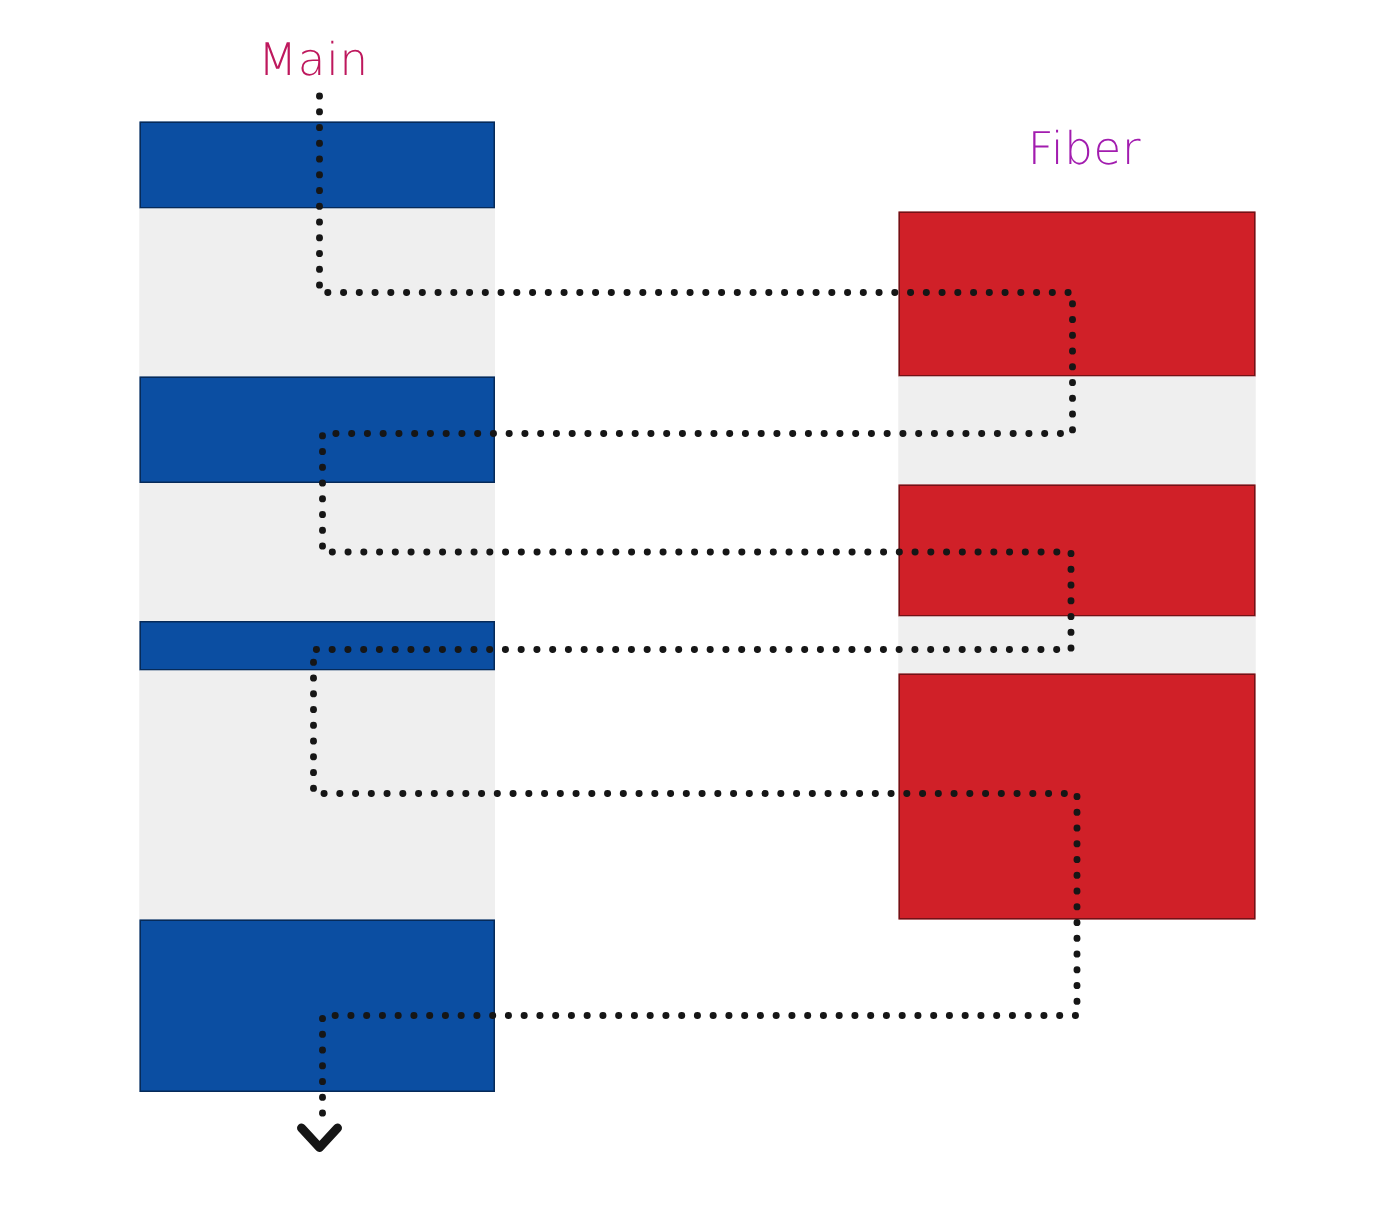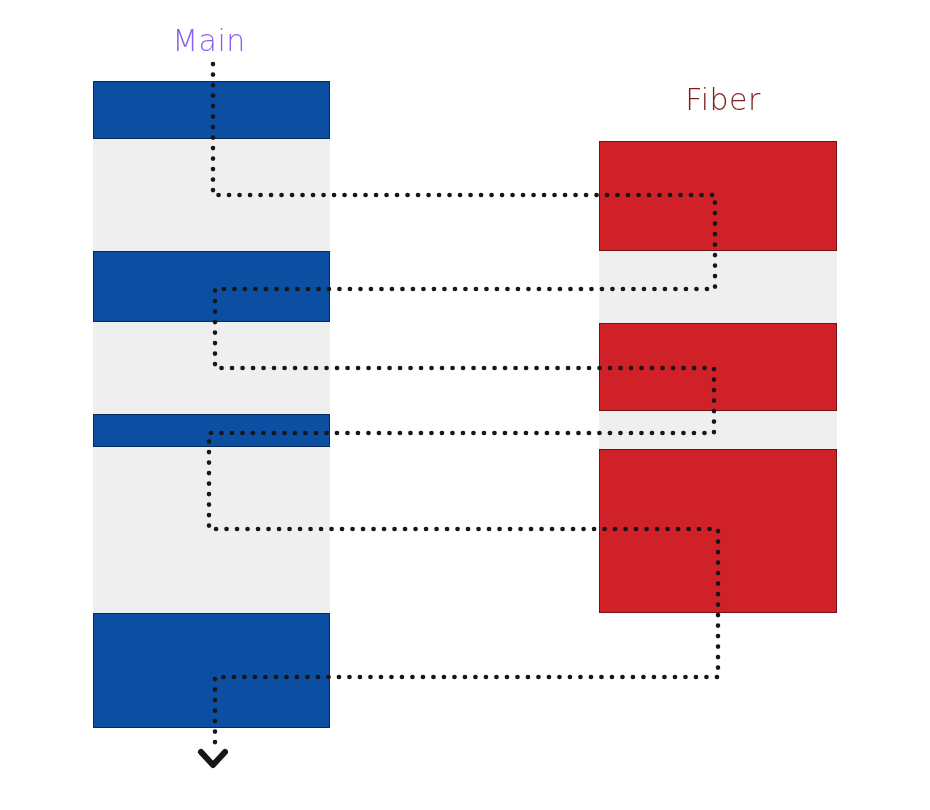--- a/index.html
+++ b/index.html
@@ -53,23 +53,23 @@
     fill: none;
     stroke-linecap: round;
     stroke-linejoin: round;
   }
 </style>
 </head>
 <body style="background: rgb(255, 255, 255);">
 
 <div id="canvas">
 
-  <div id="main-label" class="thread-label" style="color: #8b5cf6;">Main</div>
+  <div id="main-label" class="thread-label" style="color: #be185d;">Main</div>
 
-  <div id="fiber-label" class="thread-label" style="color: #7f1d1d;">Fiber</div>
+  <div id="fiber-label" class="thread-label" style="color: #a21caf;">Fiber</div>
 
   <div id="main-column" class="column" style="left: 93px; top: 81px; width: 237px; height: 647px; background: rgb(239, 239, 239);">
       <div class="segment running" style="top: 0px; height: 58px; background: rgb(11, 78, 162); border-color: rgba(0, 0, 0, 0.45);"></div>
       <div class="segment idle" style="top: 58px; height: 112px; background: rgb(239, 239, 239);"></div>
       <div class="segment running" style="top: 170px; height: 71px; background: rgb(11, 78, 162); border-color: rgba(0, 0, 0, 0.45);"></div>
       <div class="segment idle" style="top: 241px; height: 92px; background: rgb(239, 239, 239);"></div>
       <div class="segment running" style="top: 333px; height: 33px; background: rgb(11, 78, 162); border-color: rgba(0, 0, 0, 0.45);"></div>
       <div class="segment idle" style="top: 366px; height: 166px; background: rgb(239, 239, 239);"></div>
       <div class="segment running" style="top: 532px; height: 115px; background: rgb(11, 78, 162); border-color: rgba(0, 0, 0, 0.45);"></div>
     </div>

